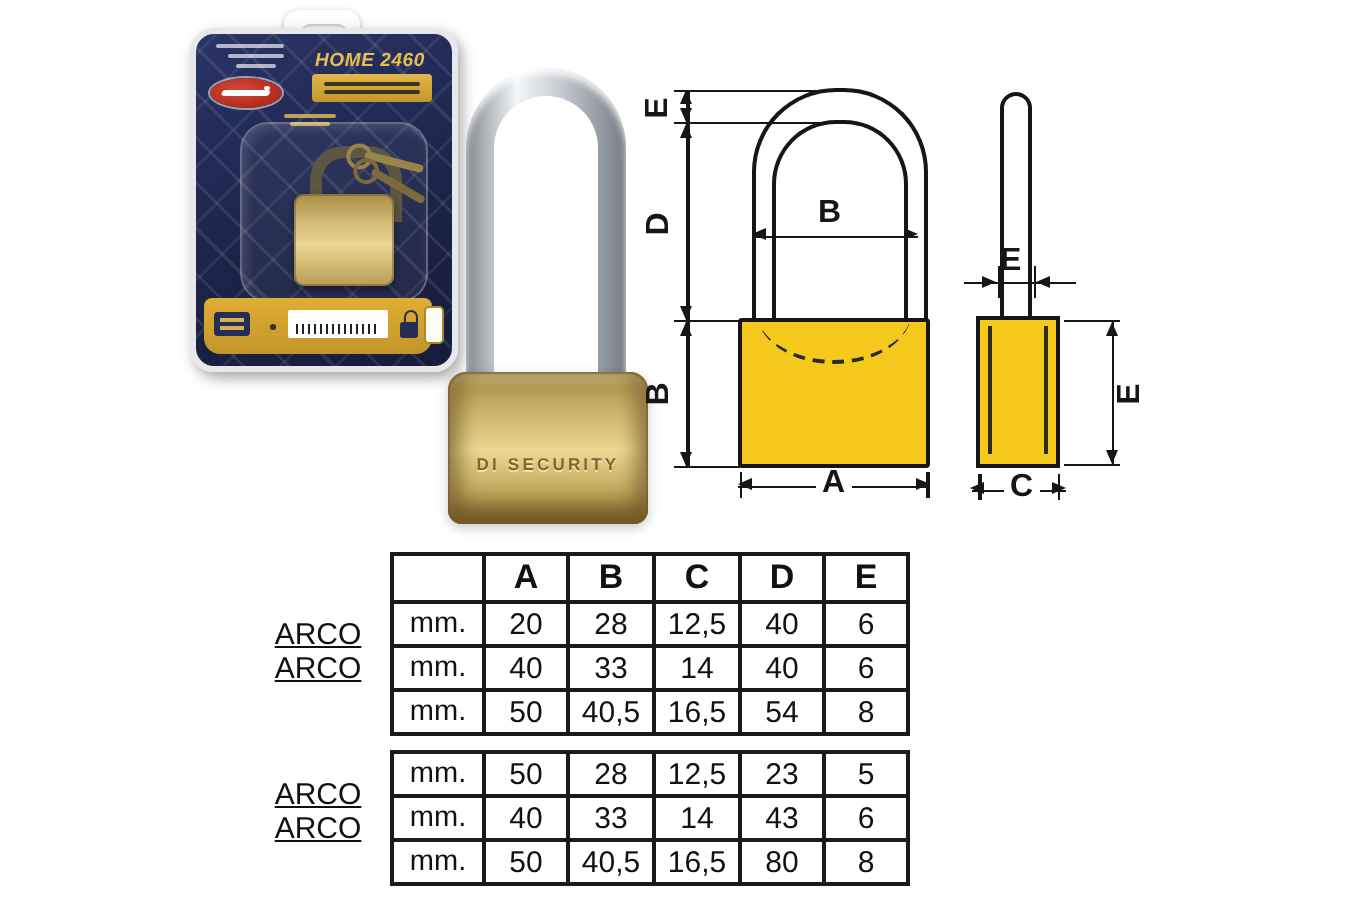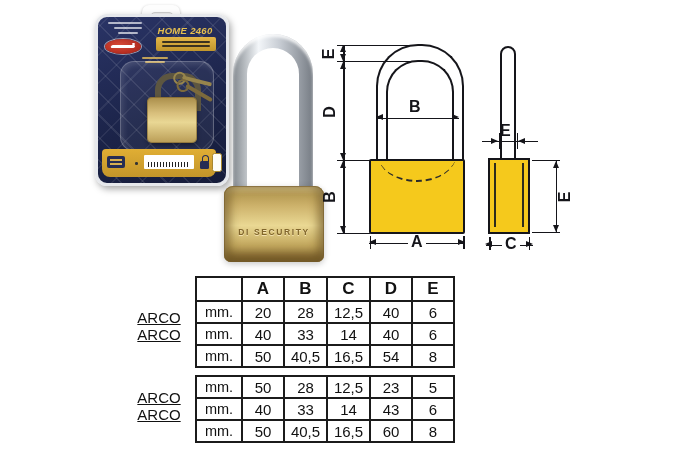--- a/index.html
+++ b/index.html
@@ -277,17 +277,17 @@
     <div class="cell">40</div>
     <div class="cell">33</div>
     <div class="cell">14</div>
     <div class="cell">43</div>
     <div class="cell">6</div>
 
     <div class="cell unit">mm.</div>
     <div class="cell">50</div>
     <div class="cell">40,5</div>
     <div class="cell">16,5</div>
-    <div class="cell">60</div>
+    <div class="cell">80</div>
     <div class="cell">8</div>
   </div>
 
 </div>
 
 </body></html>

